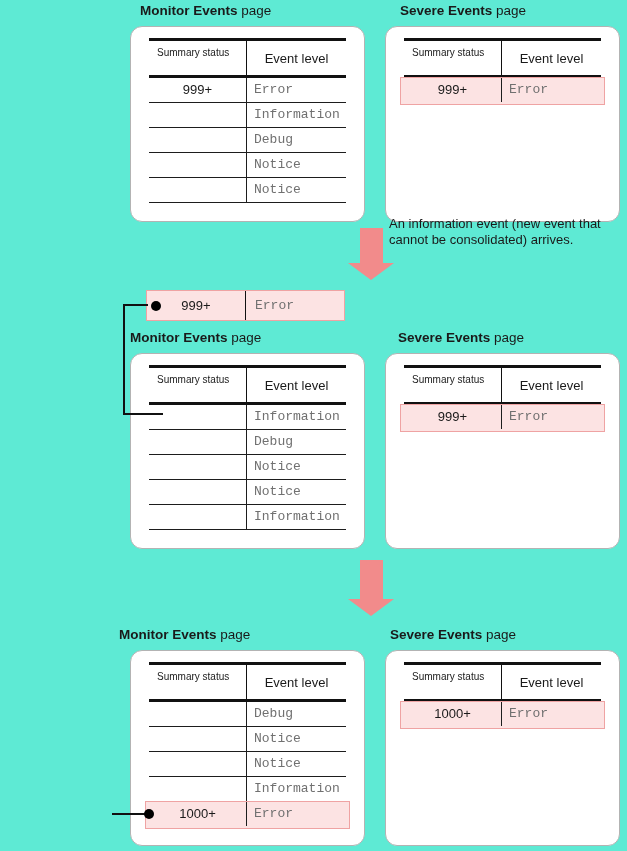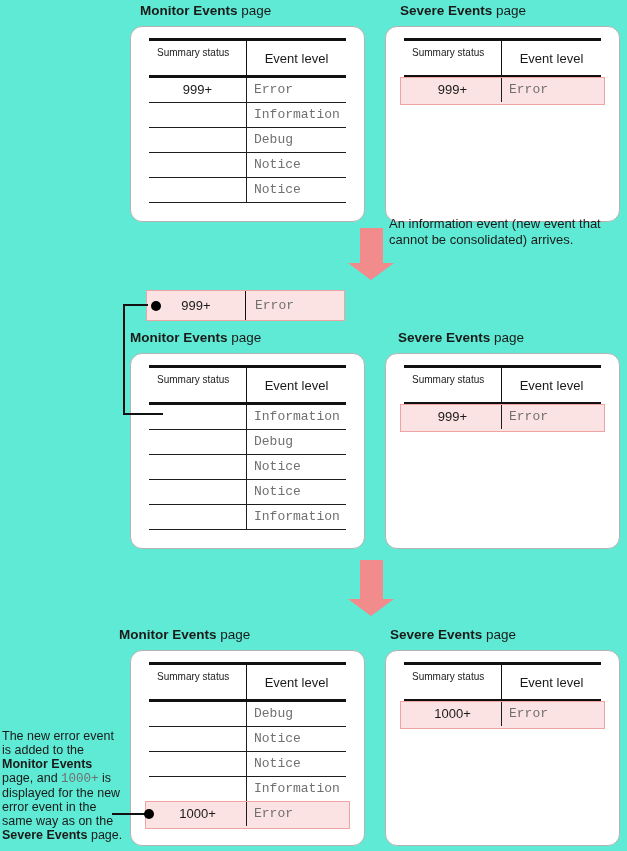--- a/index.html
+++ b/index.html
@@ -259,15 +259,14 @@
   <div class="conn conn-h2"></div>
   <div class="conn conn-h3"></div>
 
   <div class="arrow-stem a1-stem"></div>
   <div class="arrow-head a1-head"></div>
   <div class="arrow-caption cap1">An information event (new event that cannot be consolidated) arrives.</div>
 
   <div class="arrow-stem a2-stem"></div>
   <div class="arrow-head a2-head"></div>
 
-  <div class="note note-bottom"><span>The new error event is added to the </span><span class="b">Monitor Events</span><span> page, and </span><span class="mono">1000+</span><span> is displayed for the new error event in the same way as on the </span><span class="b">Severe Events</span><span> page.</span></div>
 
 </div>
 
 </body></html>

